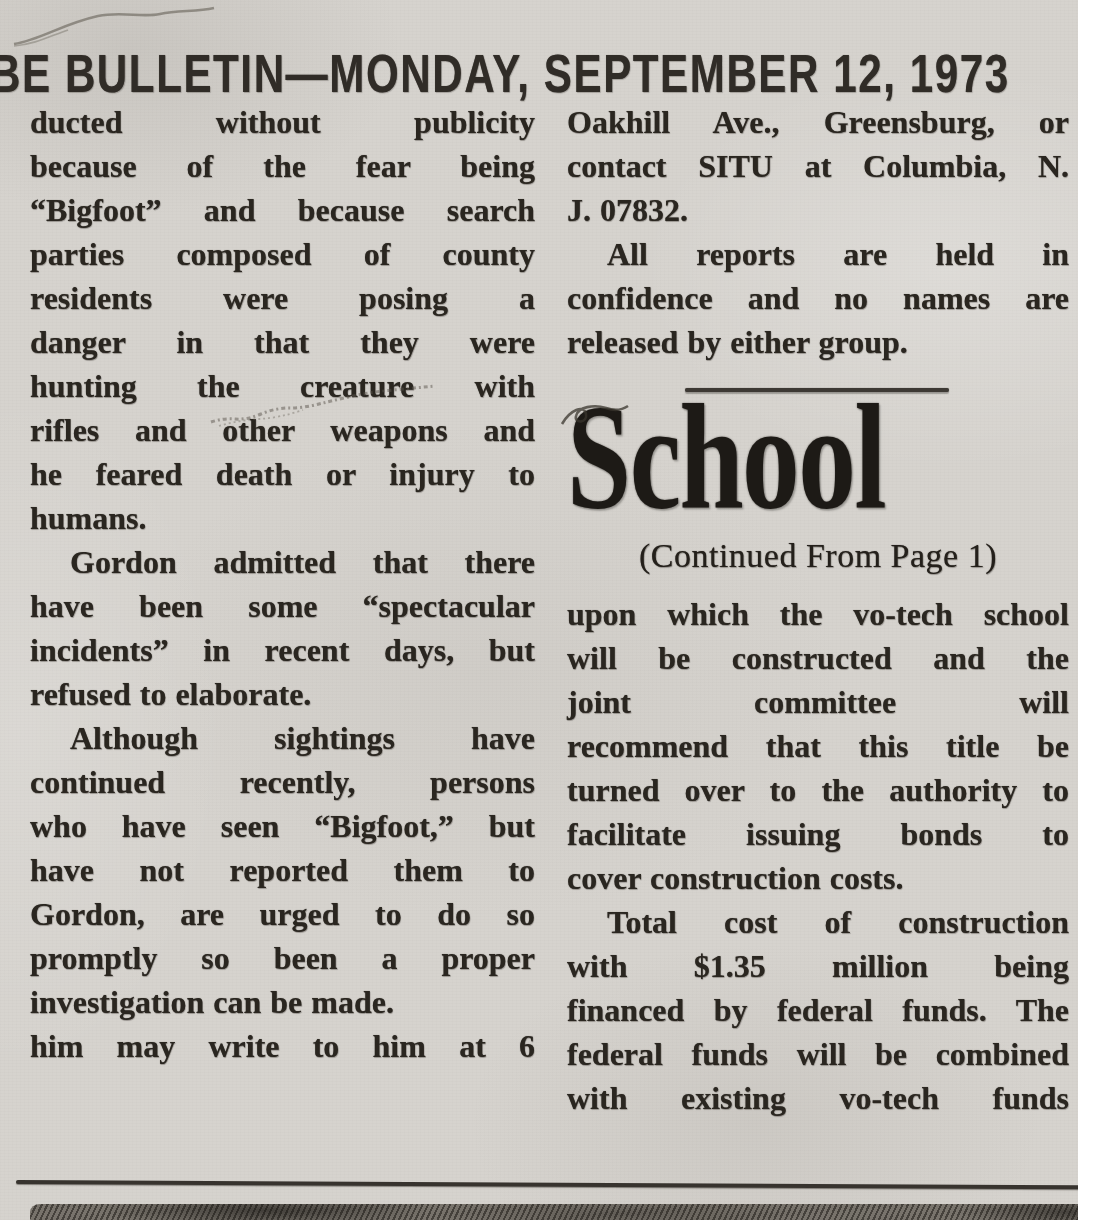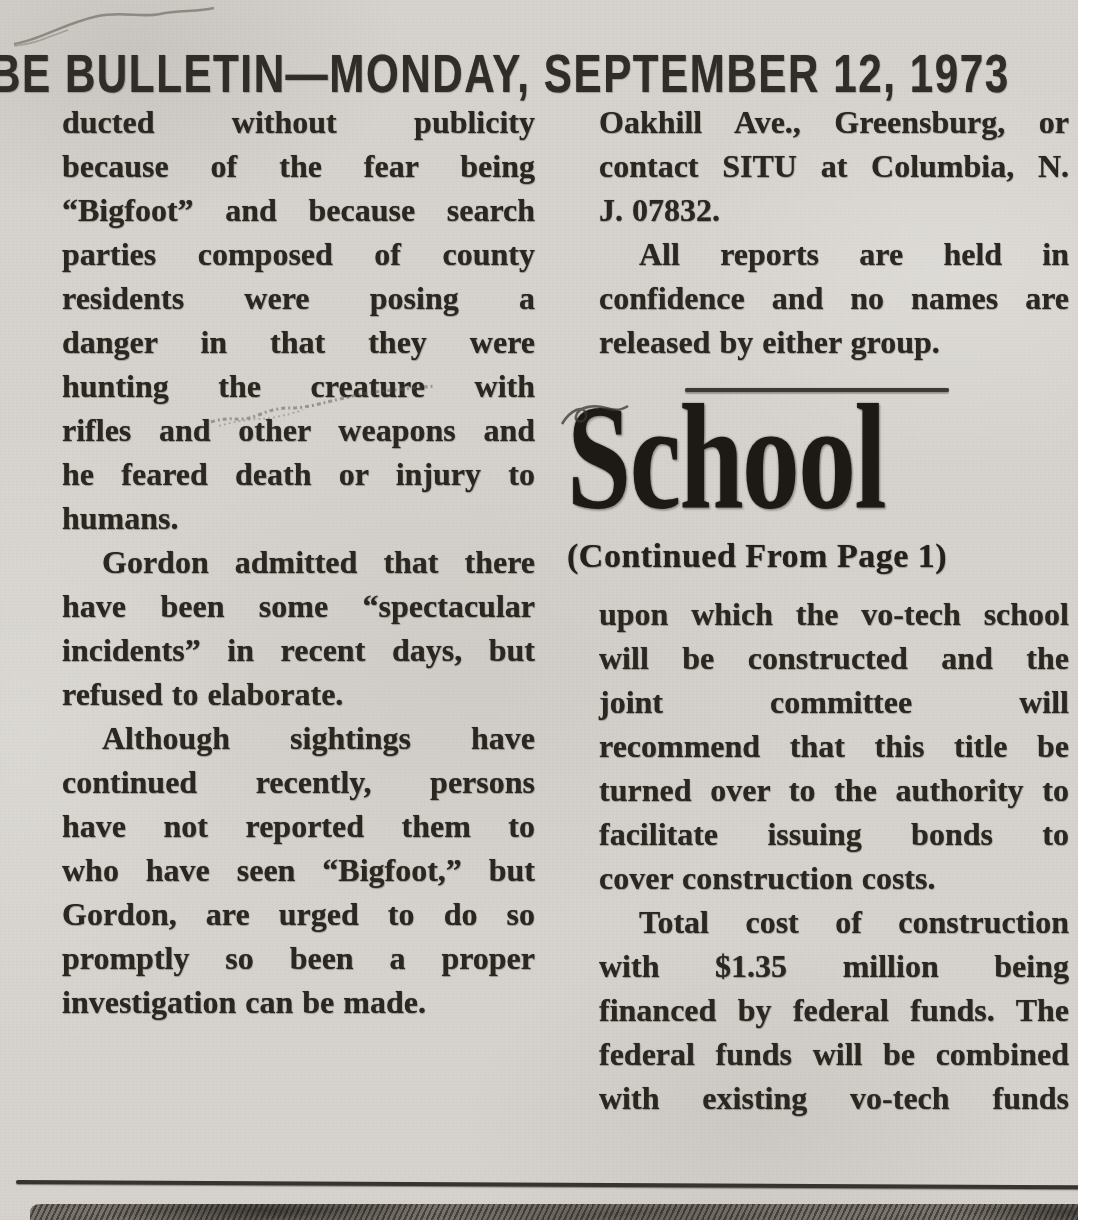--- a/index.html
+++ b/index.html
@@ -30,41 +30,40 @@
     filter:blur(0.3px);
   }
   .col{position:absolute;top:100px;filter:blur(0.28px);}
   .col-left{left:30px;width:505px;}
   .col-right{left:567px;width:502px;}
   .line{
     font-size:32px;line-height:44px;font-weight:700;
     text-align:justify;text-align-last:justify;
     text-shadow:0 0 1px rgba(42,38,32,0.55), 0.6px 0.6px 0.7px rgba(42,38,32,0.3);
     word-spacing:1px;
-    margin-left:32px;
   }
   .line.lastleft{text-align-last:left;}
   .line.indent{text-indent:40px;}
   .divider{
     margin:24px 0 0 118px;width:264px;height:4px;
     background:#3d3934;border-radius:2px;
     box-shadow:0 2px 1px rgba(61,57,52,0.35), 0 0 1px rgba(61,57,52,0.8);
   }
   .headline{
     margin:2px 0 0 0;height:132px;
     font-size:150px;line-height:126px;font-weight:700;
     letter-spacing:-2px;white-space:nowrap;
     transform:scaleX(0.77);transform-origin:left center;
     color:#1d1a16;
     text-shadow:0 0 2px rgba(29,26,22,0.65), 2px 2px 2px rgba(29,26,22,0.25);
   }
   .continued{
     margin-top:8px;
-    font-size:34px;line-height:44px;font-weight:700;
-    text-align:left;letter-spacing:0.5px;
+    font-size:34px;line-height:44px;font-weight:400;
+    text-align:center;letter-spacing:0.5px;
     color:#24201b;
     text-shadow:0 0 1px rgba(36,32,27,0.6), 0.7px 0.7px 0.8px rgba(36,32,27,0.3);
   }
   .right-body{margin-top:14px;}
   .para{margin:0;}
   .bottom-rule{
     position:absolute;left:16px;top:1180px;width:1100px;height:4px;
     background:#37332e;border-radius:2px;
     transform:rotate(0.28deg);transform-origin:left center;
     box-shadow:0 1px 1px rgba(55,51,46,0.5);
@@ -104,27 +103,28 @@
       </div>
       <div class="para">
         <div class="line indent">Gordon admitted that there</div>
         <div class="line">have been some “spectacular</div>
         <div class="line">incidents” in recent days, but</div>
         <div class="line lastleft">refused to elaborate.</div>
       </div>
       <div class="para">
         <div class="line indent">Although sightings have</div>
         <div class="line">continued recently, persons</div>
+        <div class="line">who have seen “Bigfoot,” but</div>
         <div class="line">have not reported them to</div>
-        <div class="line">who have seen “Bigfoot,” but</div>
         <div class="line">Gordon, are urged to do so</div>
         <div class="line">promptly so been a proper</div>
         <div class="line lastleft">investigation can be made.</div>
       </div>
       <div class="para">
+        <div class="line">him may write to him at 6</div>
       </div>
     </div>
 
   <div class="col col-right">
     <div id="right-top">
         <div class="para">
           <div class="line">Oakhill Ave., Greensburg, or</div>
           <div class="line">contact SITU at Columbia, N.</div>
           <div class="line lastleft">J. 07832.</div>
         </div>

